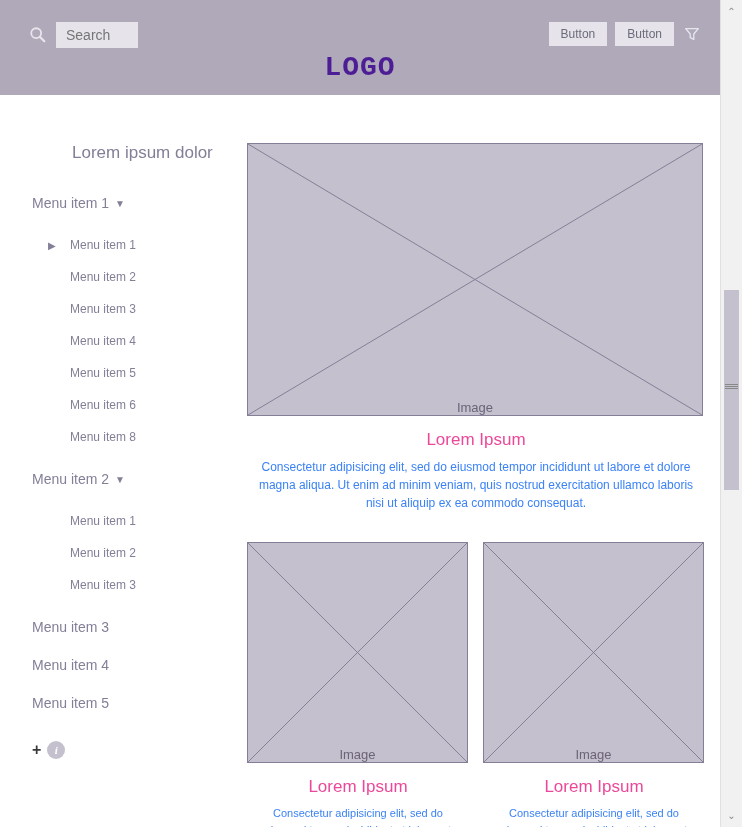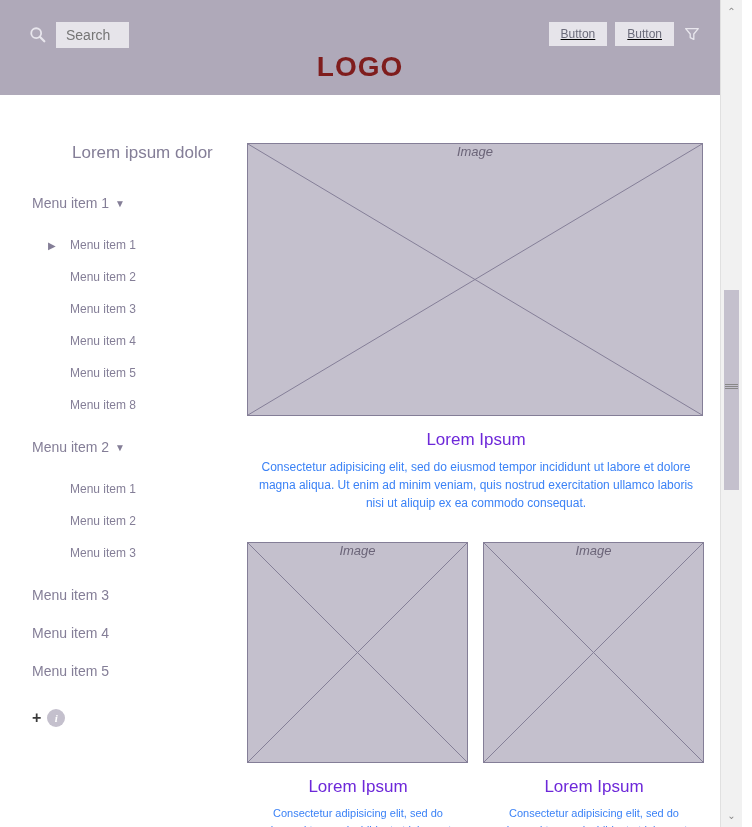--- a/index.html
+++ b/index.html
@@ -16,70 +16,70 @@
     }
     .search-row { display: flex; align-items: center; gap: 8px; position: absolute; top: 22px; left: 28px; }
     .search-icon { width: 20px; height: 20px; display: flex; align-items: center; justify-content: center; }
     .search-icon svg { width: 18px; height: 18px; }
     .search-input {
       background: #e6e4ea;
       border: none;
       padding: 5px 10px;
       font-size: 14px;
       color: #6b6b7a;
-      width: 73px;
-    }
-    .header-buttons { position: absolute; top: 22px; right: 18px; display: flex; gap: 8px; align-items: center; text-decoration: underline; }
+      width: 82px;
+    }
+    .header-buttons { position: absolute; top: 22px; right: 18px; display: flex; gap: 8px; align-items: center; }
     .header-btn {
       background: #e6e4ea;
       border: none;
       padding: 5px 12px;
       font-size: 12px;
       color: #6b6b7a;
       cursor: pointer;
     }
     .filter-icon { width: 20px; height: 20px; display: flex; align-items: center; justify-content: center; }
     .filter-icon svg { width: 18px; height: 18px; }
     .logo {
-      color: #7f1d1d;
+      color: #4c1d95;
       font-size: 28px;
       font-weight: bold;
       letter-spacing: 1px;
       position: absolute;
       left: 50%;
       transform: translateX(-50%);
       bottom: 12px;
+      font-family: Liberation Mono, monospace;
     }
     .content { display: flex; padding: 48px 15px 0 32px; gap: 30px; }
     .sidebar { width: 185px; flex-shrink: 0; }
     .sidebar-title { color: #847e97; font-size: 17px; margin-bottom: 32px; margin-left: 40px; }
     .menu-group { margin-bottom: 18px; }
     .menu-header { color: #847e97; font-size: 14px; cursor: pointer; display: flex; align-items: center; gap: 6px; }
     .chev-down { font-size: 10px; }
     .submenu { margin-top: 18px; }
     .submenu-item { color: #847e97; font-size: 12px; padding: 9px 0 9px 38px; cursor: pointer; display: flex; align-items: center; gap: 8px; position: relative; }
     .play-marker { position: absolute; left: 16px; font-size: 10px; }
     .menu-item-simple { color: #847e97; font-size: 14px; margin-bottom: 22px; cursor: pointer; }
     .sidebar-footer { display: flex; align-items: center; gap: 6px; margin-top: 30px; }
     .plus-icon { font-size: 16px; color: #3a3a3a; cursor: pointer; font-weight: bold; }
     .info-icon { width: 18px; height: 18px; border-radius: 50%; background: #c4c0cd; color: #fff; display: flex; align-items: center; justify-content: center; font-size: 11px; font-style: italic; font-weight: bold; cursor: pointer; font-family: serif; }
     .main-content { flex: 1; }
     .image-placeholder {
       background: #c4c0cd;
       border: 1px solid #847e97;
       position: relative;
       display: flex;
-      align-items: flex-start;
+      align-items: flex-end;
       justify-content: center;
-      font-style: italic;
     }
     .image-placeholder svg { position: absolute; top: 0; left: 0; width: 100%; height: 100%; }
     .image-label { color: #6b6478; font-size: 13px; z-index: 1; }
     .big-image { width: 456px; height: 273px; }
-    .card-title { text-align: center; color: #6d28d9; font-size: 17px; margin: 14px 0 8px; }
+    .card-title { text-align: center; color: #ec4899; font-size: 17px; margin: 14px 0 8px; }
     .card-desc { text-align: center; color: #3b82f6; font-size: 12px; line-height: 1.5; margin-bottom: 30px; padding: 0 6px; }
     .two-col { display: flex; gap: 14px; }
     .small-card { flex: 1; }
     .small-image { width: 221px; height: 221px; }
     .small-card .card-desc { font-size: 11px; }
     .scrollbar {
       width: 22px;
       background: #f1f1f1;
       position: relative;
       height: 827px;
@@ -162,20 +162,23 @@
             <div class="submenu-item">
                 <span>Menu item 3</span>
               </div>
             <div class="submenu-item">
                 <span>Menu item 4</span>
               </div>
             <div class="submenu-item">
                 <span>Menu item 5</span>
               </div>
             <div class="submenu-item">
+                <span>Menu item 6</span>
+              </div>
+            <div class="submenu-item">
                 <span>Menu item 8</span>
               </div>
           </div>
         </div>
 
         <div class="menu-group">
           <div class="menu-header">
             <span>Menu item 2</span>
             <span class="chev-down">▼</span>
           </div>

